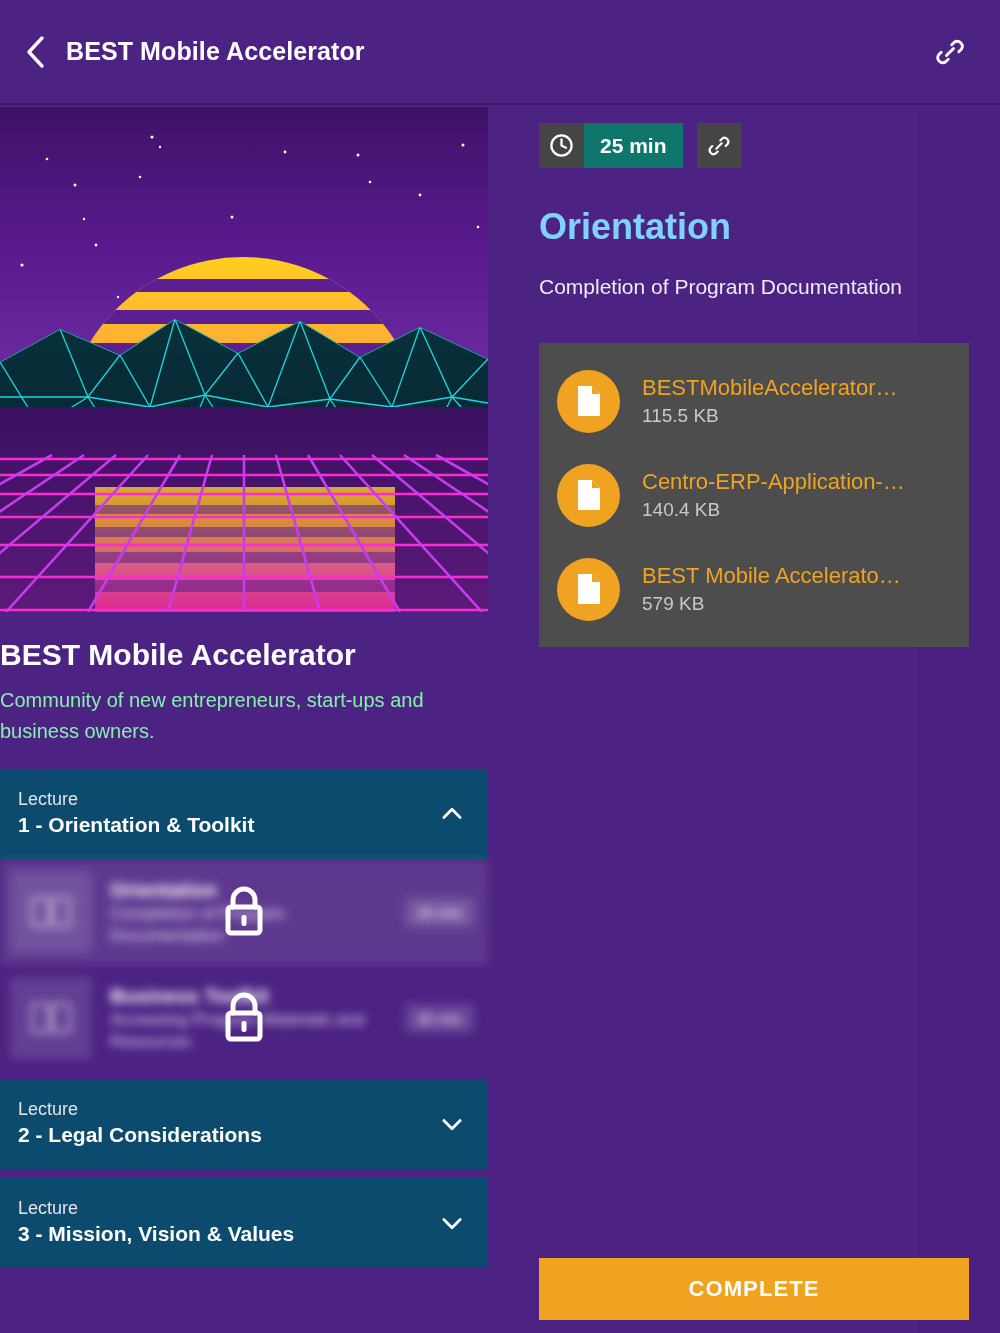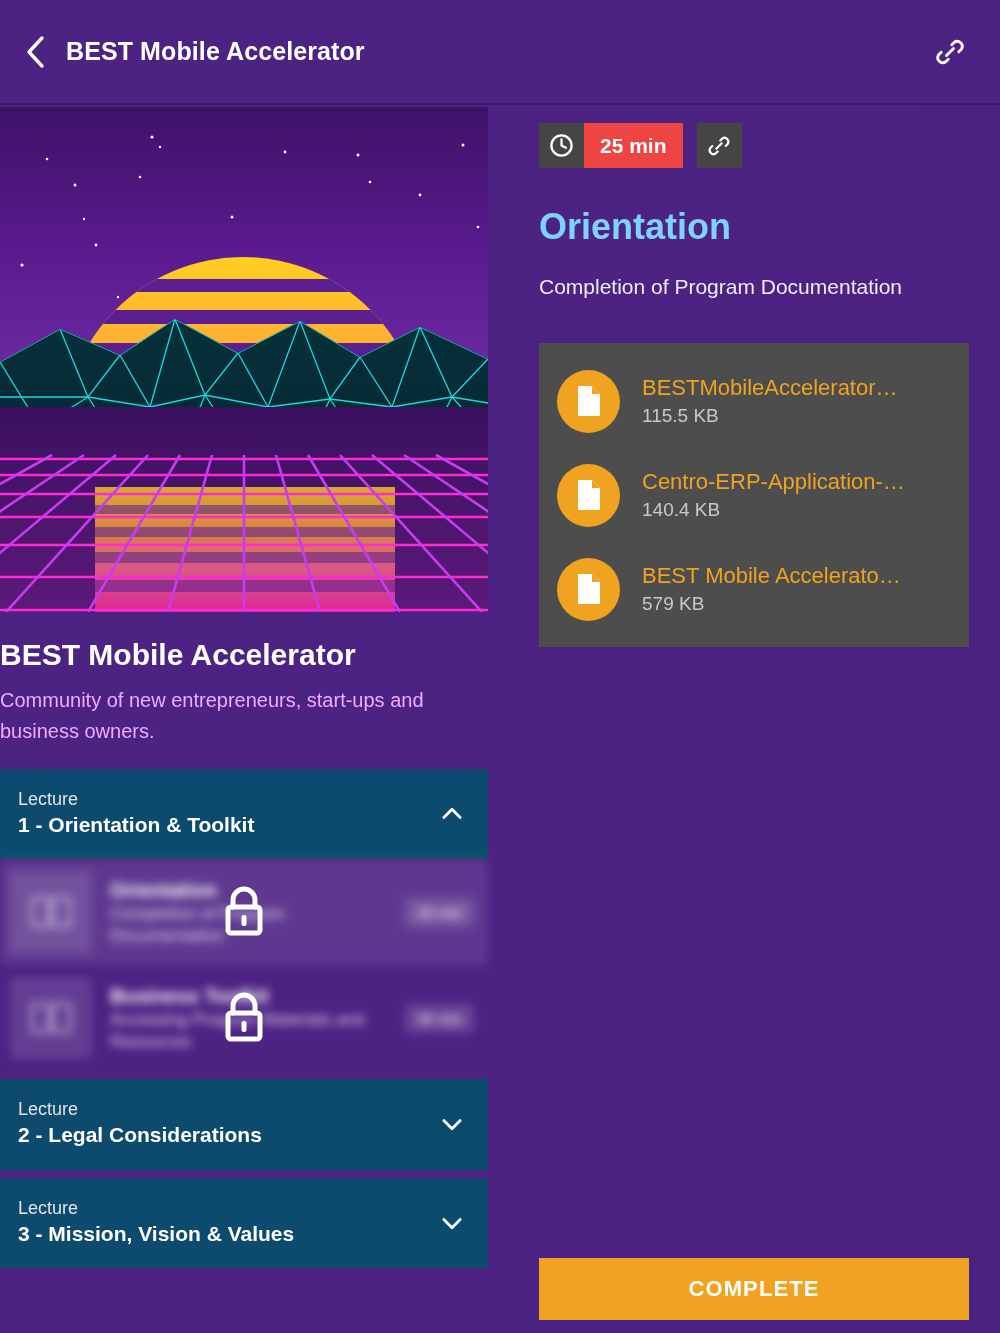--- a/index.html
+++ b/index.html
@@ -41,21 +41,21 @@
     position: relative; width: 488px; height: 505px; overflow: hidden;
     background: #2a1050;
   }
   .hero svg { display: block; width: 488px; height: 505px; }
 
   .course-title {
     color: #ffffff; font-size: 30px; font-weight: bold;
     padding: 26px 12px 0 0; line-height: 1.15;
   }
   .course-desc {
-    color: #f0abfc; font-size: 20px; line-height: 1.55;
+    color: #86efac; font-size: 20px; line-height: 1.55;
     padding: 12px 22px 0 0;
   }
 
   
   .sections { margin-top: 22px; }
   .section-head {
     position: relative; width: 488px; background: #0c4a6e;
     padding: 18px 60px 20px 18px; cursor: pointer;
   }
   .section-kicker { color: #e4e4e4; font-size: 18px; line-height: 1.35; }
@@ -96,21 +96,21 @@
   
   .right-col { position: absolute; left: 539px; top: 107px; width: 430px; bottom: 0; }
 
   .meta-row { display: flex; align-items: center; margin-top: 16px; }
   .dur-badge { display: flex; align-items: stretch; height: 45px; }
   .dur-icon {
     width: 45px; background: #454545;
     display: flex; align-items: center; justify-content: center;
   }
   .dur-label {
-    background: #ef4444; color: #ffffff; font-size: 21px; font-weight: bold;
+    background: #0f766e; color: #ffffff; font-size: 21px; font-weight: bold;
     display: flex; align-items: center; padding: 0 16px;
   }
   .link-badge {
     width: 45px; height: 45px; margin-left: 14px; background: #454545;
     display: flex; align-items: center; justify-content: center; cursor: pointer;
   }
 
   .lesson-title {
     color: #7dd3fc; font-size: 36px; font-weight: bold; margin-top: 38px;
   }

